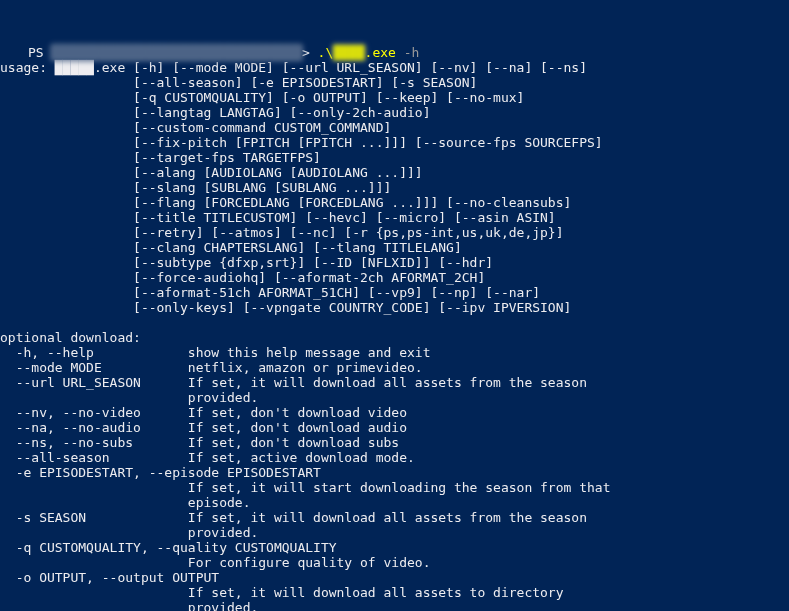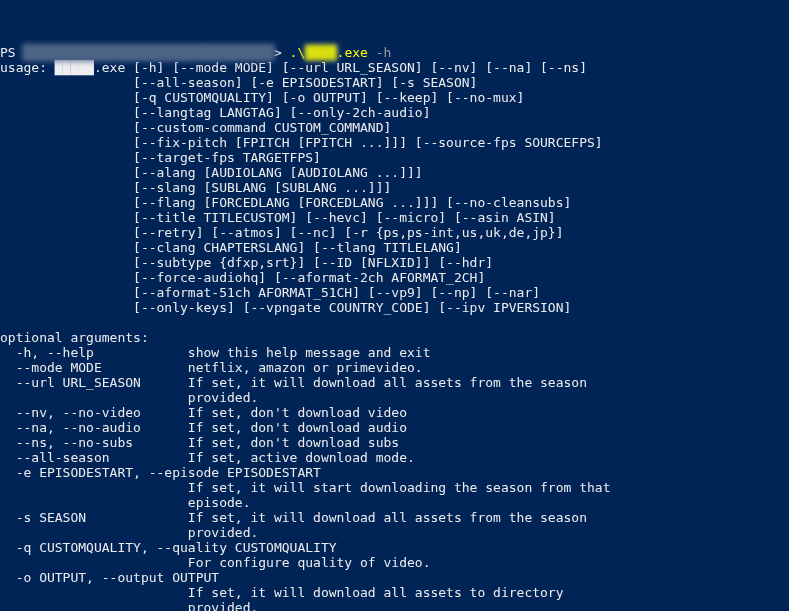--- a/index.html
+++ b/index.html
@@ -17,20 +17,21 @@
       white-space: pre;
       overflow: hidden;
       width: 789px;
       height: 611px;
     }
     .terminal {
       padding: 0;
     }
     .prompt-line {
       display: block;
+      margin-left: 28px;
     }
     .prompt-prefix {
       color: #eeedf0;
     }
     .prompt-blur {
       color: #5a6f8f;
       text-shadow: 0 0 4px #5a6f8f, 0 0 4px #5a6f8f;
       filter: blur(2px);
       opacity: 0.85;
     }
@@ -59,21 +60,21 @@
                  [--slang [SUBLANG [SUBLANG ...]]]
                  [--flang [FORCEDLANG [FORCEDLANG ...]]] [--no-cleansubs]
                  [--title TITLECUSTOM] [--hevc] [--micro] [--asin ASIN]
                  [--retry] [--atmos] [--nc] [-r {ps,ps-int,us,uk,de,jp}]
                  [--clang CHAPTERSLANG] [--tlang TITLELANG]
                  [--subtype {dfxp,srt}] [--ID [NFLXID]] [--hdr]
                  [--force-audiohq] [--aformat-2ch AFORMAT_2CH]
                  [--aformat-51ch AFORMAT_51CH] [--vp9] [--np] [--nar]
                  [--only-keys] [--vpngate COUNTRY_CODE] [--ipv IPVERSION]
 
-</span><span class="output">optional arguments:</span>
+</span><span class="output">optional download:</span>
 <span id="args-block" class="output">  -h, --help            show this help message and exit
   --mode MODE           netflix, amazon or primevideo.
   --url URL_SEASON      If set, it will download all assets from the season
                         provided.
   --nv, --no-video      If set, don't download video
   --na, --no-audio      If set, don't download audio
   --ns, --no-subs       If set, don't download subs
   --all-season          If set, active download mode.
   -e EPISODESTART, --episode EPISODESTART
                         If set, it will start downloading the season from that

